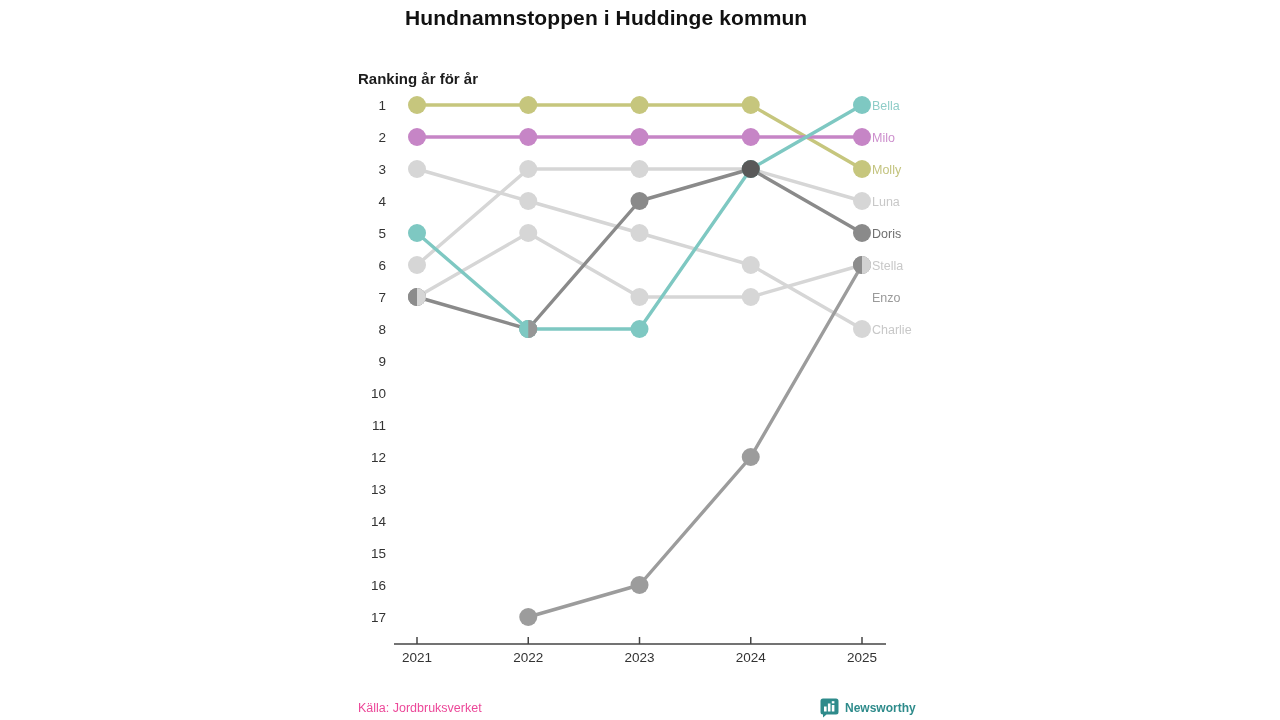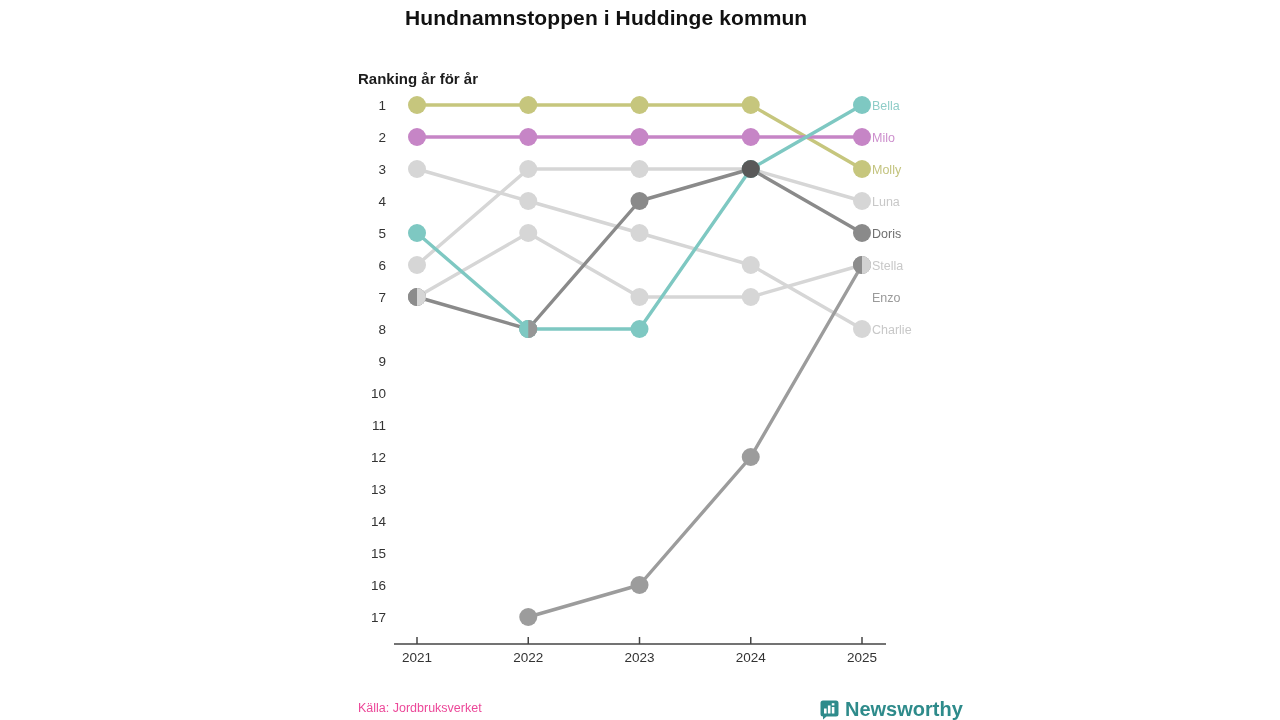--- a/index.html
+++ b/index.html
@@ -15,21 +15,21 @@
   .subtitle{
     position:absolute;left:358px;top:46px;font-size:15px;font-weight:700;color:#1c1c1c;margin-top:24px;
   }
   #chart-svg{position:absolute;left:0;top:0;}
   .footer-source{
     position:absolute;left:358px;top:701px;font-size:12.5px;color:#ec4899;
   }
   .brand{
     position:absolute;left:820px;top:698px;display:flex;align-items:center;gap:6px;
   }
-  .brand-text{font-size:20px;font-weight:600;color:#2e8b8b;}
+  .brand-text{font-size:12px;font-weight:600;color:#2e8b8b;}
 </style>
 </head>
 <body>
 
 <div class="canvas">
 
   <div class="title">Hundnamnstoppen i Huddinge kommun</div>
   <div class="subtitle">Ranking år för år</div>
 
   <svg id="chart-svg" width="1280" height="720" viewBox="0 0 1280 720">

